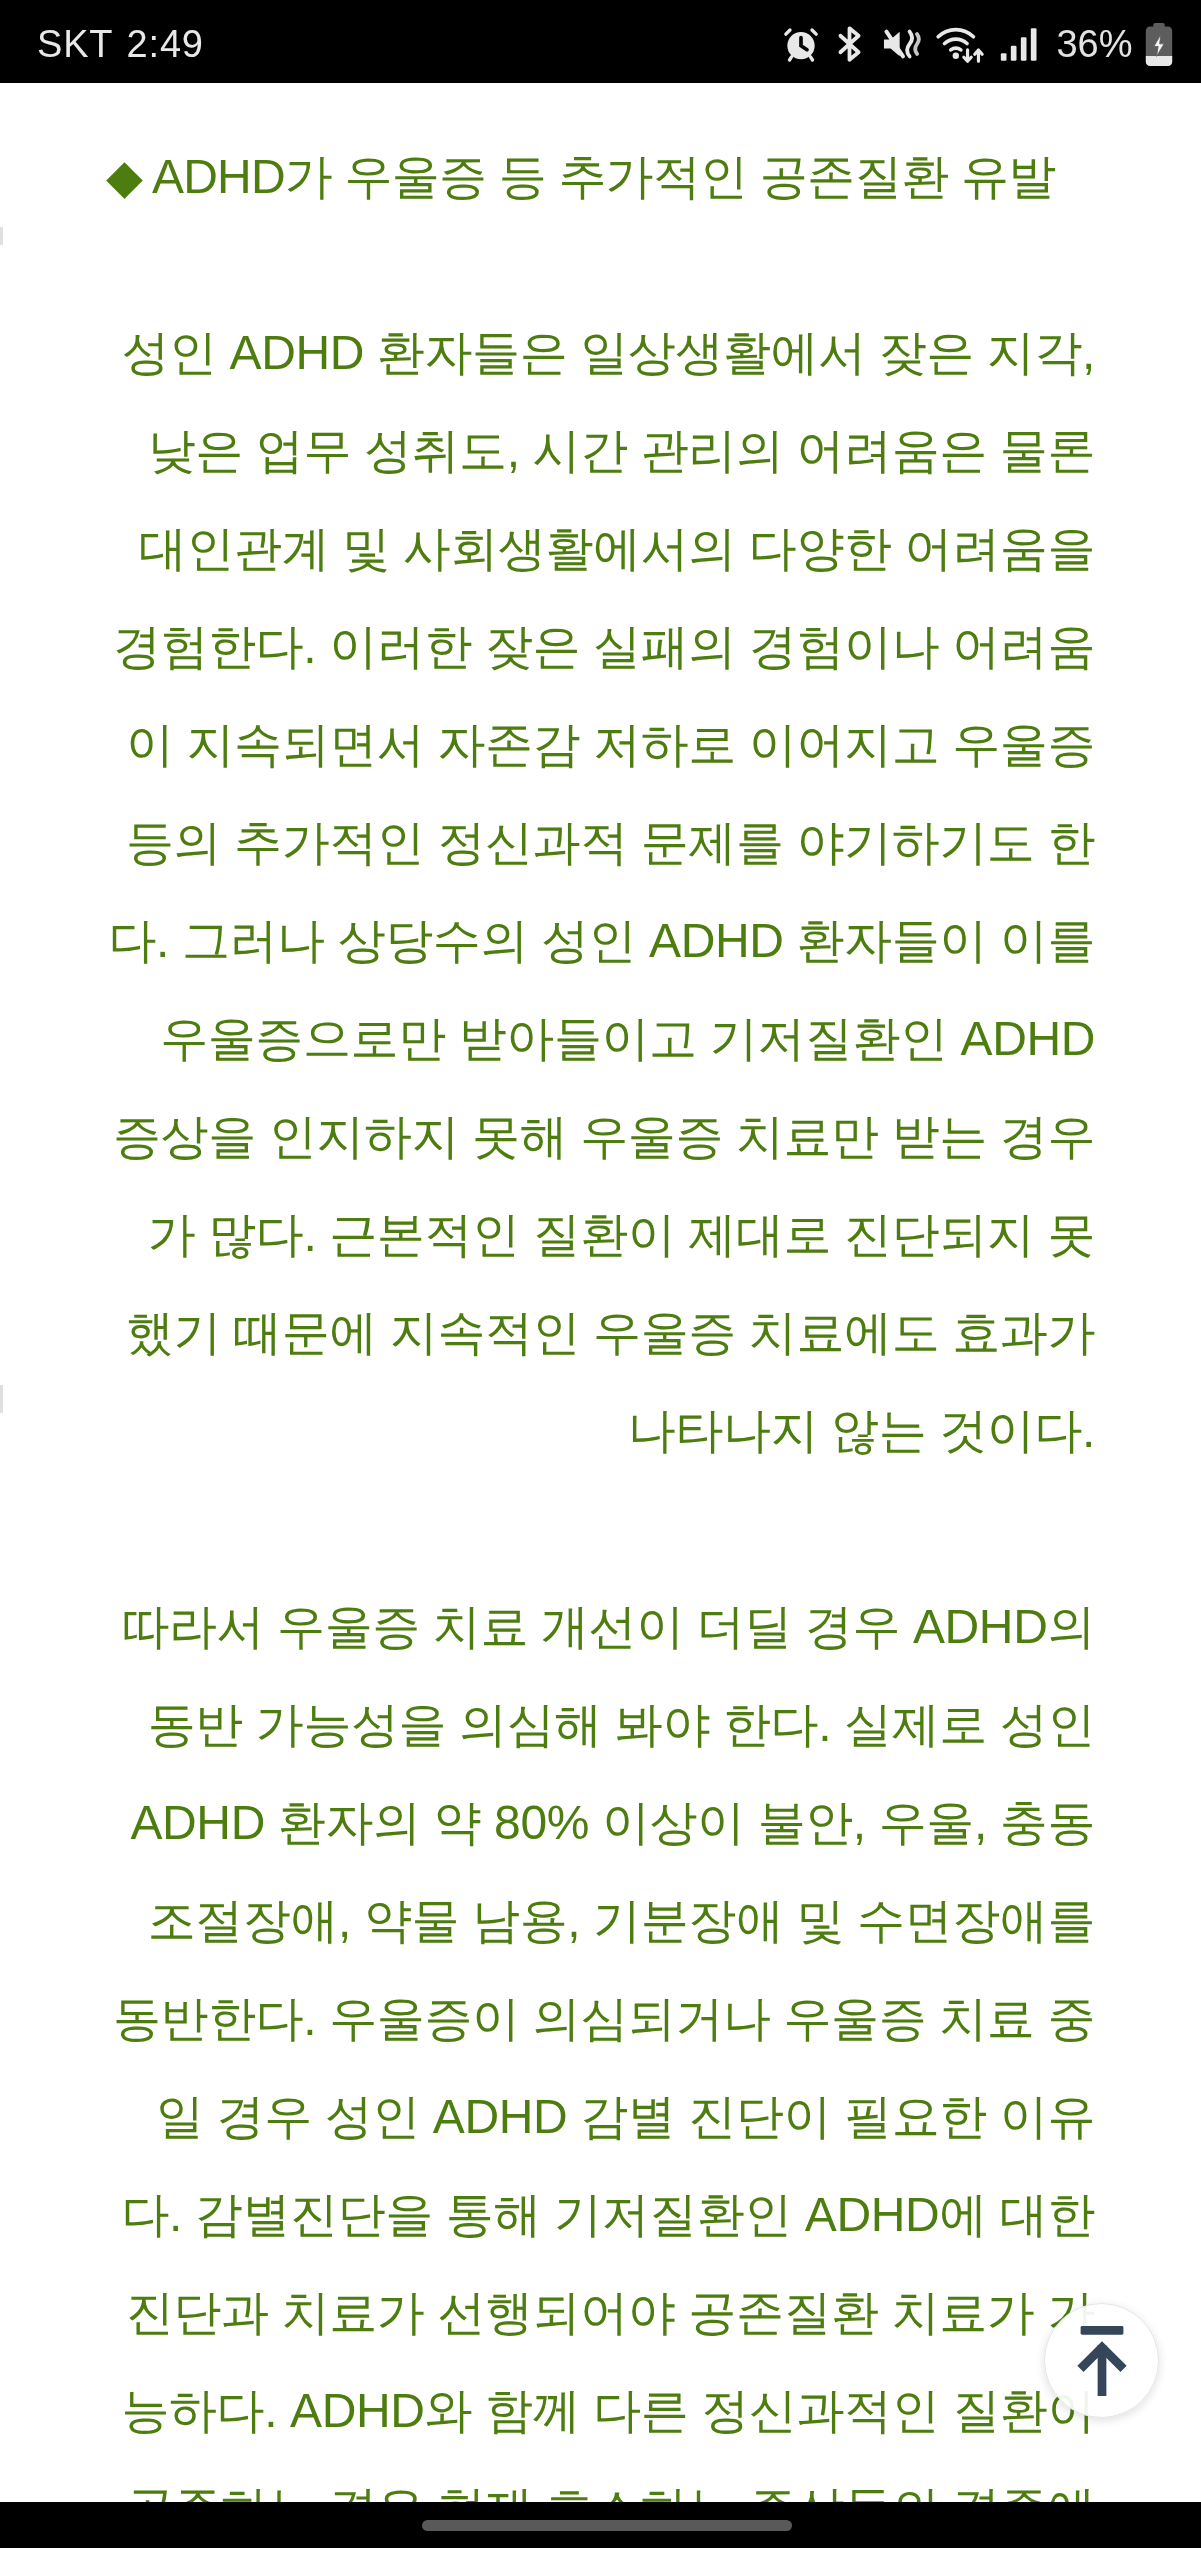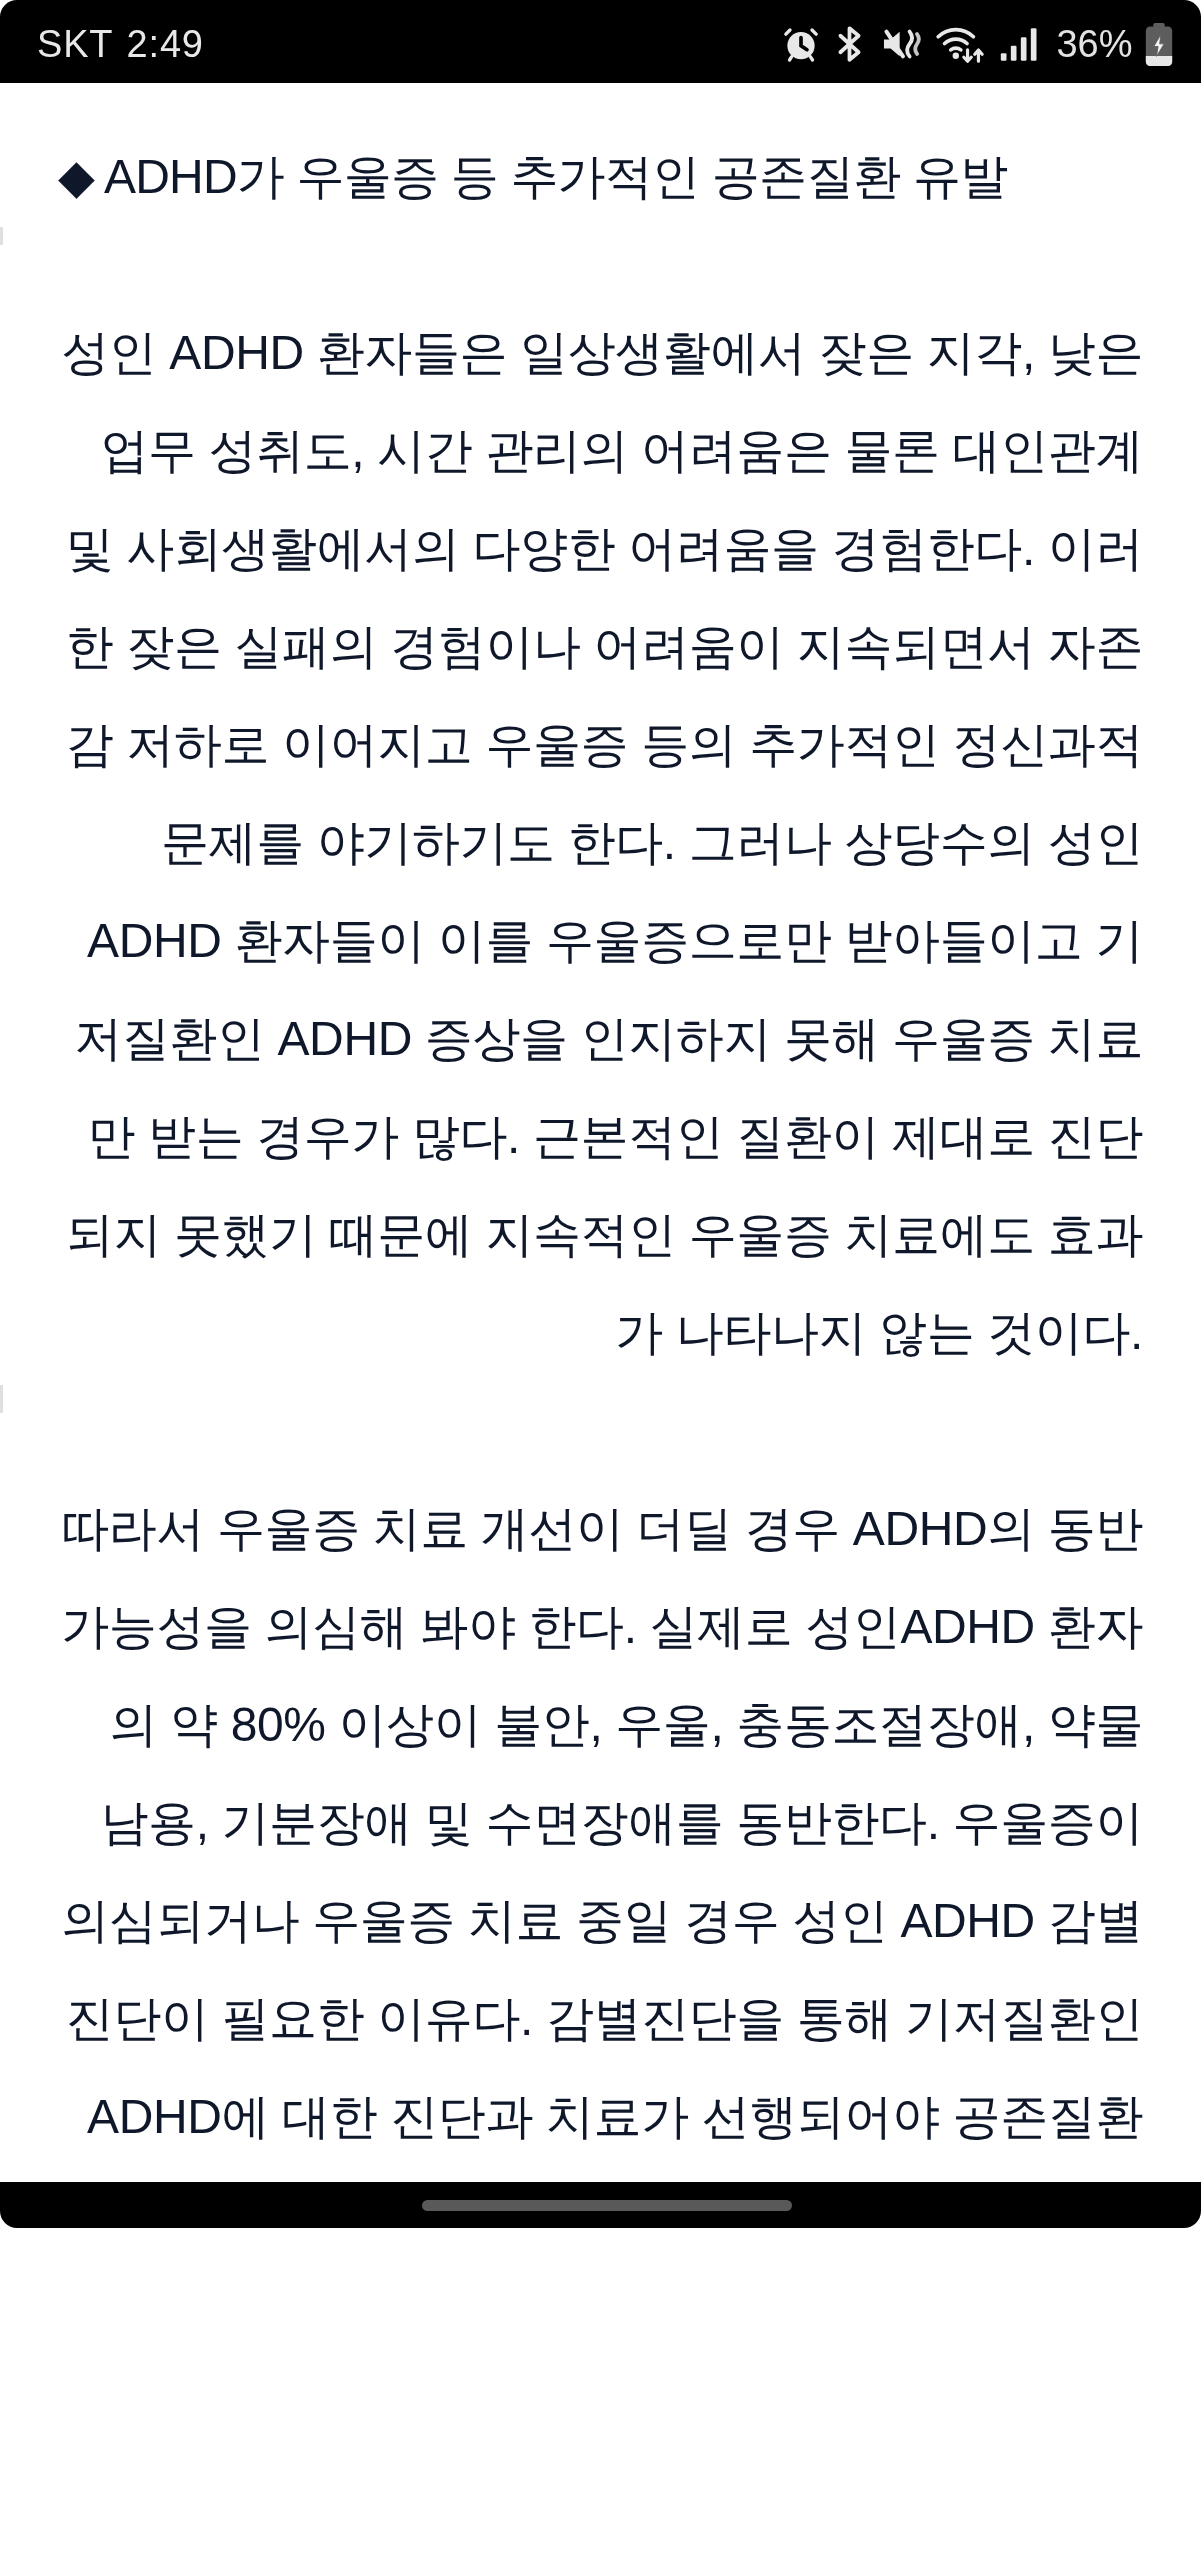--- a/index.html
+++ b/index.html
@@ -1,34 +1,34 @@
 <!DOCTYPE html>
 <html style="font-size:13.3px"><head>
 <meta charset="utf-8">
 <style>
   * { margin:0; padding:0; box-sizing:border-box; }
   html,body { width:1201px; height:2576px; overflow:hidden; background:#ffffff;
               font-family:"Liberation Sans","DejaVu Sans",sans-serif; }
-  .screen { position:relative; width:1201px; height:2228px; background:#ffffff; overflow:hidden;border-radius:17px; }
+  .screen { position:relative; width:1201px; height:2548px; background:#ffffff; overflow:hidden; }
 
   
   .status-bar {
     position:absolute; top:0; left:0; width:1201px; height:83px;
     background:#000000; color:#e8e8e8;
     display:flex; align-items:center; justify-content:space-between;
     padding:5px 28px 0 37px;
   }
   .sb-left { display:flex; align-items:baseline; gap:13.3px; font-size:38px; letter-spacing:0.8px; }
   .sb-right { display:flex; align-items:center; gap:12.5px; }
   .sb-right svg { display:block; }
   .battery-text { font-size:38px; color:#e3e3e3; margin-left:3.3px; }
 
   
   .content { position:absolute; top:83px; left:0; width:1201px; height:2447px;
-             padding:0 58px; color:#0f172a; overflow:hidden; background:#ffffff; }
+             padding:0 106px; color:#4d7c0f; overflow:hidden; background:#ffffff; }
   .content h1 { margin-top:63px; font-size:48px; font-weight:400; line-height:62px; letter-spacing:-0.8px; }
   .content p  { font-size:48px; font-weight:400; line-height:98px; letter-spacing:-0.4px; text-align:right; }
   .content p.first  { margin-top:96px; }
   .content p.second { margin-top:98px; }
 
   
   .edge-mark { position:absolute; left:0; width:3.3px; background:#dfdfdf; }
   .edge-mark.a { top:227px;  height:18.4px; }
   .edge-mark.b { top:1385px; height:28px; }
 

